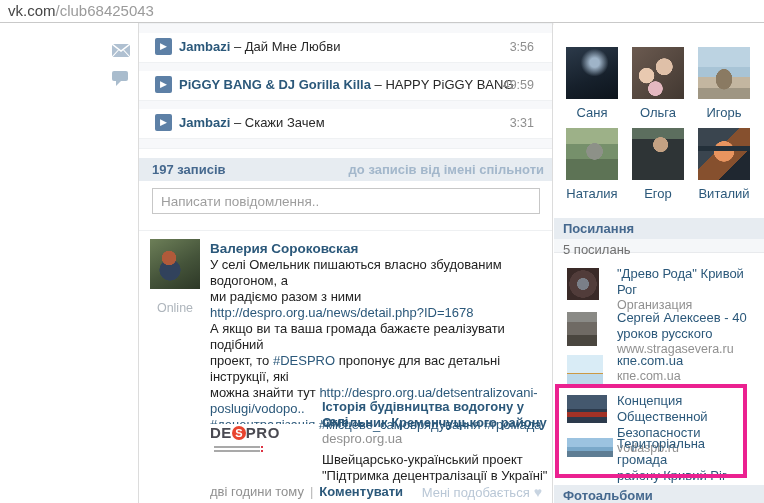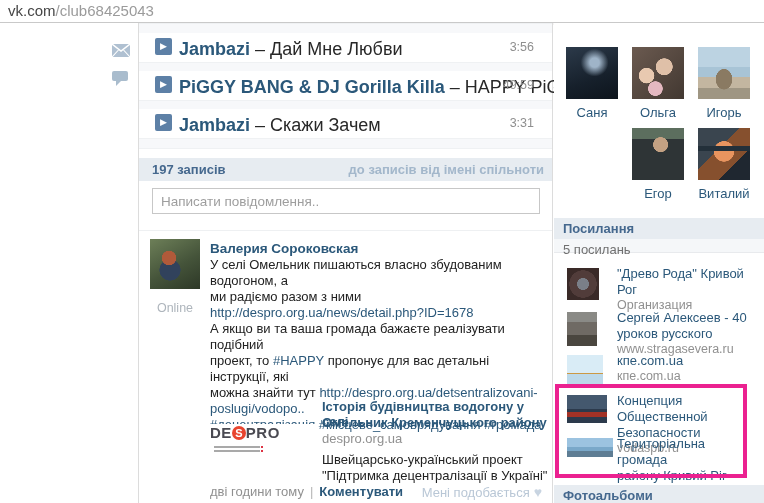--- a/index.html
+++ b/index.html
@@ -18,21 +18,21 @@
   .railicon{position:absolute;left:112px;}
 
   
   #content{position:absolute;left:139px;top:23px;width:413px;height:480px;background:#fff;
            border-right:1px solid #dcdcdc;}
   .sepband{position:absolute;left:0;width:413px;height:9px;background:#f7f8fa;
            border-top:1px solid #eff1f3;border-bottom:1px solid #eff1f3;}
   .audiorow{position:absolute;left:0;width:413px;height:28px;background:#fff;}
   .playbtn{position:absolute;left:16px;top:5px;width:17px;height:17px;border-radius:2px;
            background:#5d80a6;color:#fff;font-size:9px;line-height:17px;text-align:center;cursor:pointer;}
-  .audiotext{position:absolute;left:40px;top:6px;font-size:18px;color:#282828;white-space:nowrap;}
+  .audiotext{position:absolute;left:40px;top:6px;font-size:13px;color:#282828;white-space:nowrap;}
   .audiotext b{color:#2b587a;}
   .audiodur{position:absolute;right:18px;top:7px;font-size:12.5px;color:#8f8f8f;}
 
   #wallheader{position:absolute;left:0;top:135px;width:413px;height:23px;background:#e7ecf1;}
   #wallcount{position:absolute;left:13px;top:4px;font-size:13px;font-weight:bold;color:#45688e;}
   #wallmode{position:absolute;right:8px;top:4px;font-size:13px;font-weight:bold;color:#a3b7cb;}
 
   #msginput{position:absolute;left:13px;top:165px;width:378px;height:24px;border:1px solid #c7c7c7;
             font-family:"Liberation Sans",sans-serif;font-size:13.5px;color:#333;padding:0 0 0 8px;background:#fff;}
   #msginput::placeholder{color:#9e9e9e;opacity:1;}
@@ -174,21 +174,21 @@
     <div id="post">
       <div id="avatar"></div>
       <div id="online">Online</div>
       <div id="postauthor">Валерия Сороковская</div>
 
       <div id="posttext">
         <div><span>У селі Омельник пишаються власно збудованим водогоном, а</span></div>
         <div><span>ми радіємо разом з ними</span></div>
         <div><span class="lnk">http://despro.org.ua/news/detail.php?ID=1678</span></div>
         <div><span>А якщо ви та ваша громада бажаєте реалізувати подібний</span></div>
-        <div><span>проект, то </span><span class="lnk">#HAPPY</span><span> пропонує для вас детальні інструкції, які</span></div>
+        <div><span>проект, то </span><span class="lnk">#DESPRO</span><span> пропонує для вас детальні інструкції, які</span></div>
         <div><span>можна знайти тут </span><span class="lnk">http://despro.org.ua/detsentralizovani-</span></div>
         <div><span class="lnk">poslugi/vodopo..</span></div>
         <div><span class="lnk">#децентралізація #місцеве_самоврядування #громада</span></div>
         <div><span class="lnk">#водопостачання</span></div>
       </div>
 
       <div id="despro">
         <span class="word">DE</span><span class="scirc">S</span><span class="word">PRO</span><span class="finelines"><span class="fl" style="display:block"></span><span class="fl" style="display:block"></span></span>
       </div>
       <div class="att-title" style="top:168px">Історія будівництва водогону у селі</div>
@@ -217,20 +217,24 @@
       <div class="memname">Саня</div>
     </div>
     <div class="memcol" style="left:78px;top:24px">
       <div class="memphoto ph2"></div>
       <div class="memname">Ольга</div>
     </div>
     <div class="memcol" style="left:144px;top:24px">
       <div class="memphoto ph3"></div>
       <div class="memname">Игорь</div>
     </div>
+    <div class="memcol" style="left:12px;top:105px">
+      <div class="memphoto ph4"></div>
+      <div class="memname">Наталия</div>
+    </div>
     <div class="memcol" style="left:78px;top:105px">
       <div class="memphoto ph5"></div>
       <div class="memname">Егор</div>
     </div>
     <div class="memcol" style="left:144px;top:105px">
       <div class="memphoto ph6"></div>
       <div class="memname">Виталий</div>
     </div>
 
     <div class="sideheader" style="top:195px">Посилання</div>

